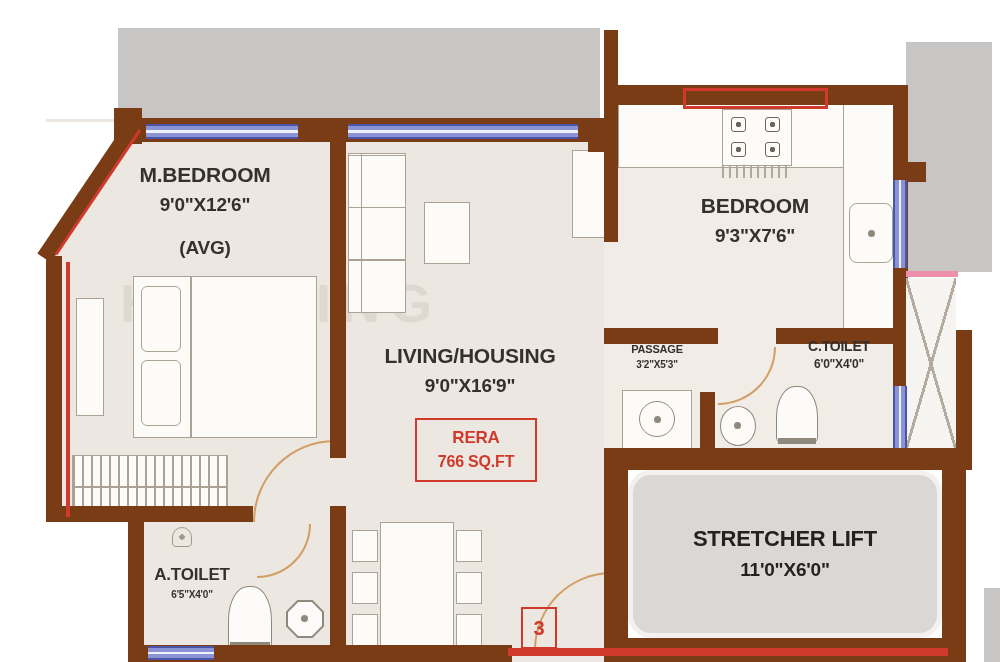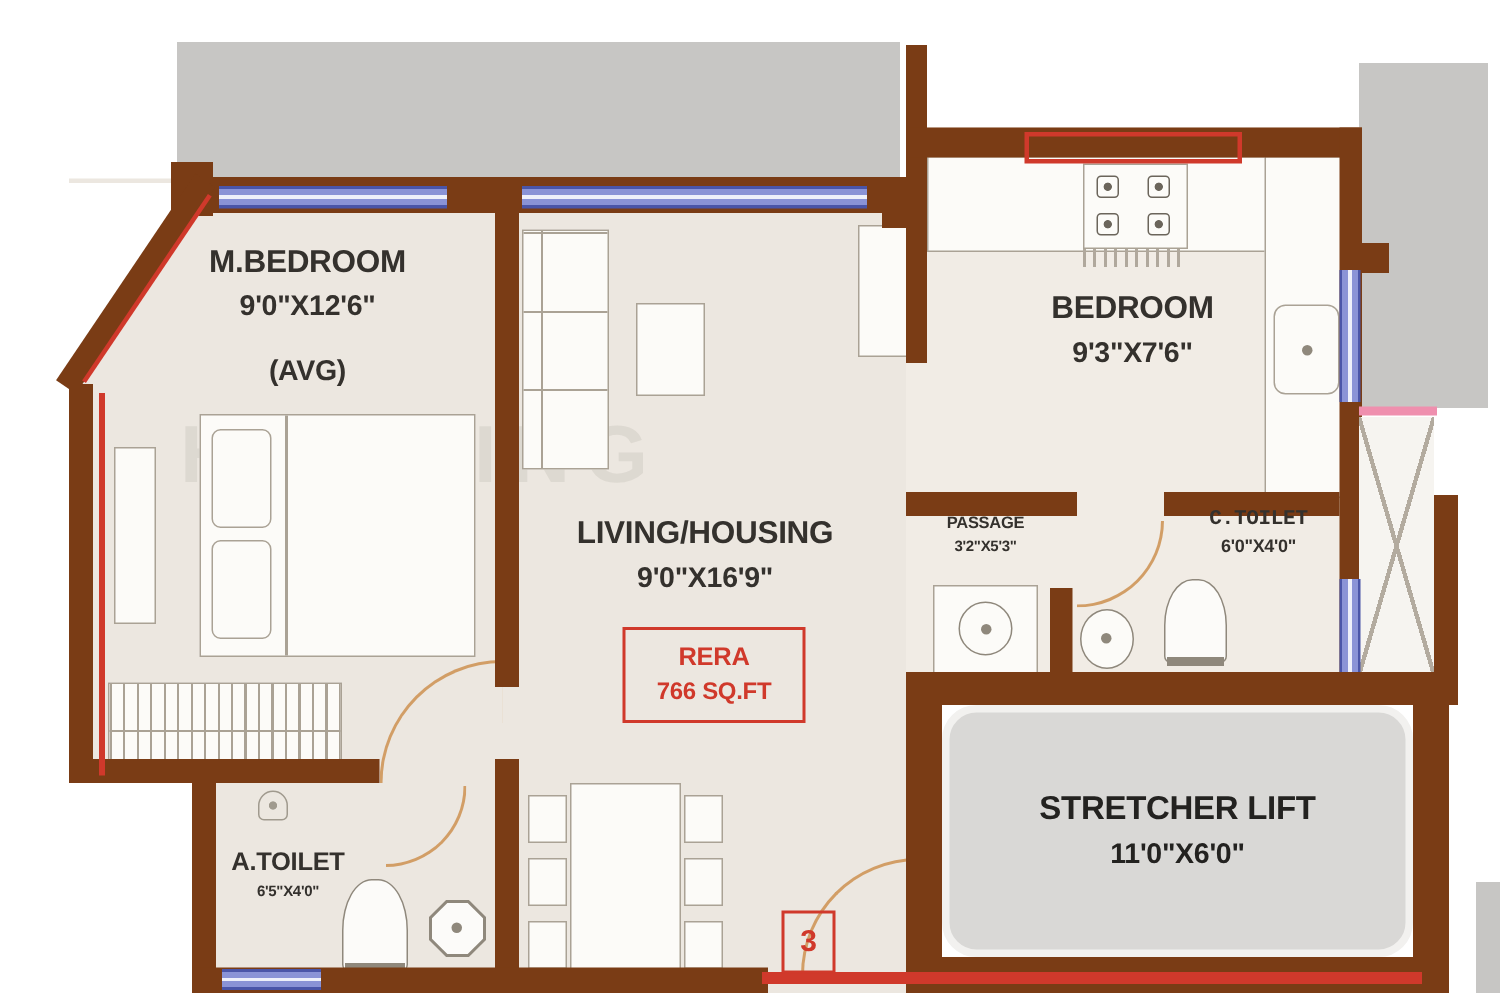--- a/index.html
+++ b/index.html
@@ -179,21 +179,21 @@
   </div>
   <div class="label" style="left:650px;top:192px;width:210px;">
     <div style="font-size:21px;">BEDROOM</div>
     <div class="dim" style="font-size:19px;">9'3"X7'6"</div>
   </div>
   <div class="label" style="left:616px;top:342px;width:82px;">
     <div style="font-size:11px;">PASSAGE</div>
     <div style="font-size:10px;margin-top:2px;">3'2"X5'3"</div>
   </div>
   <div class="label" style="left:786px;top:337px;width:106px;">
-    <div style="font-size:14px;font-family:Liberation Mono, monospace;">C.TOILET</div>
+    <div style="font-size:14px;">C.TOILET</div>
     <div style="font-size:12px;margin-top:2px;">6'0"X4'0"</div>
   </div>
   <div class="label" style="left:146px;top:564px;width:92px;">
     <div style="font-size:17px;">A.TOILET</div>
     <div style="font-size:10px;margin-top:2px;">6'5"X4'0"</div>
   </div>
 
 </div>
 
 </body></html>

